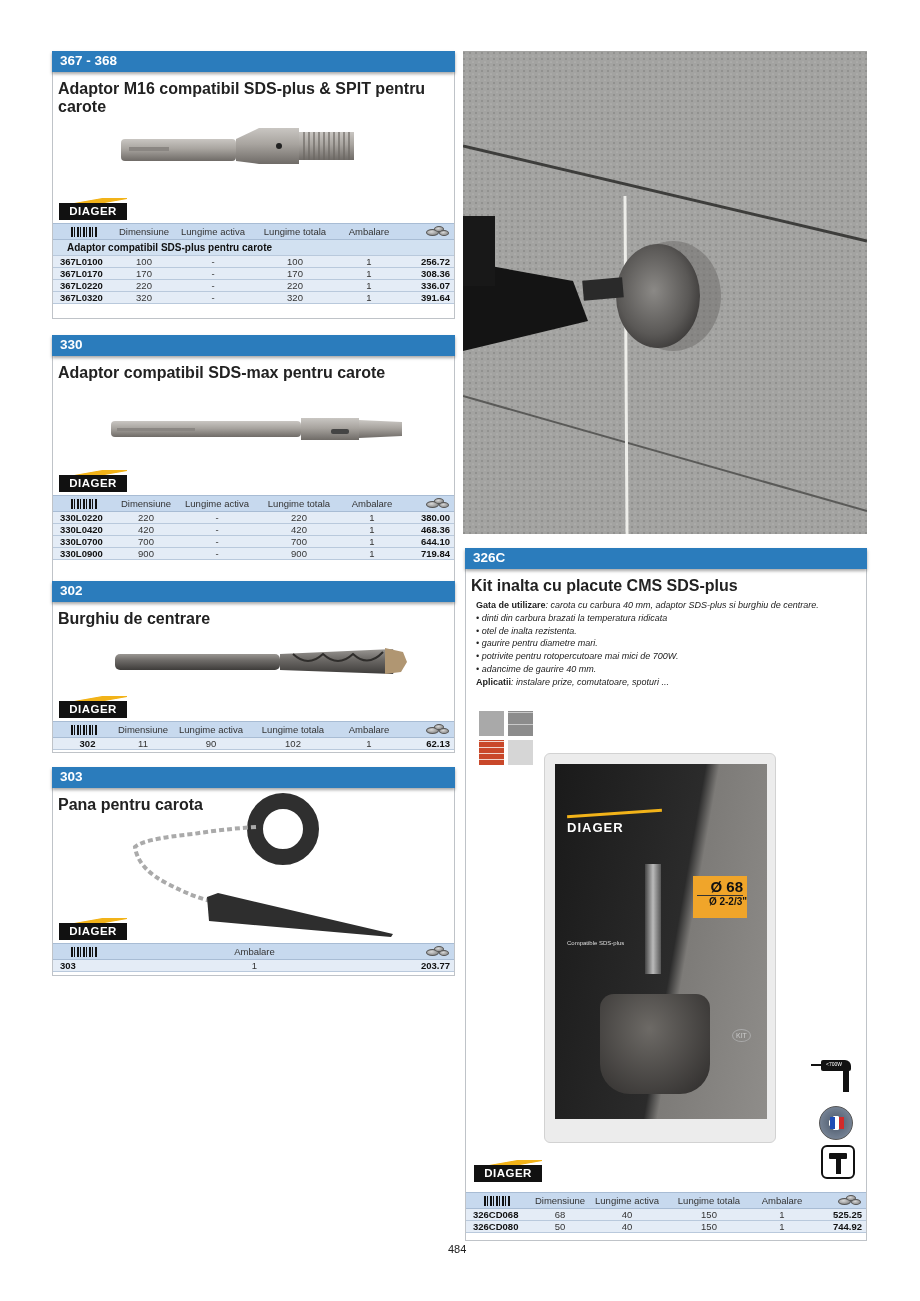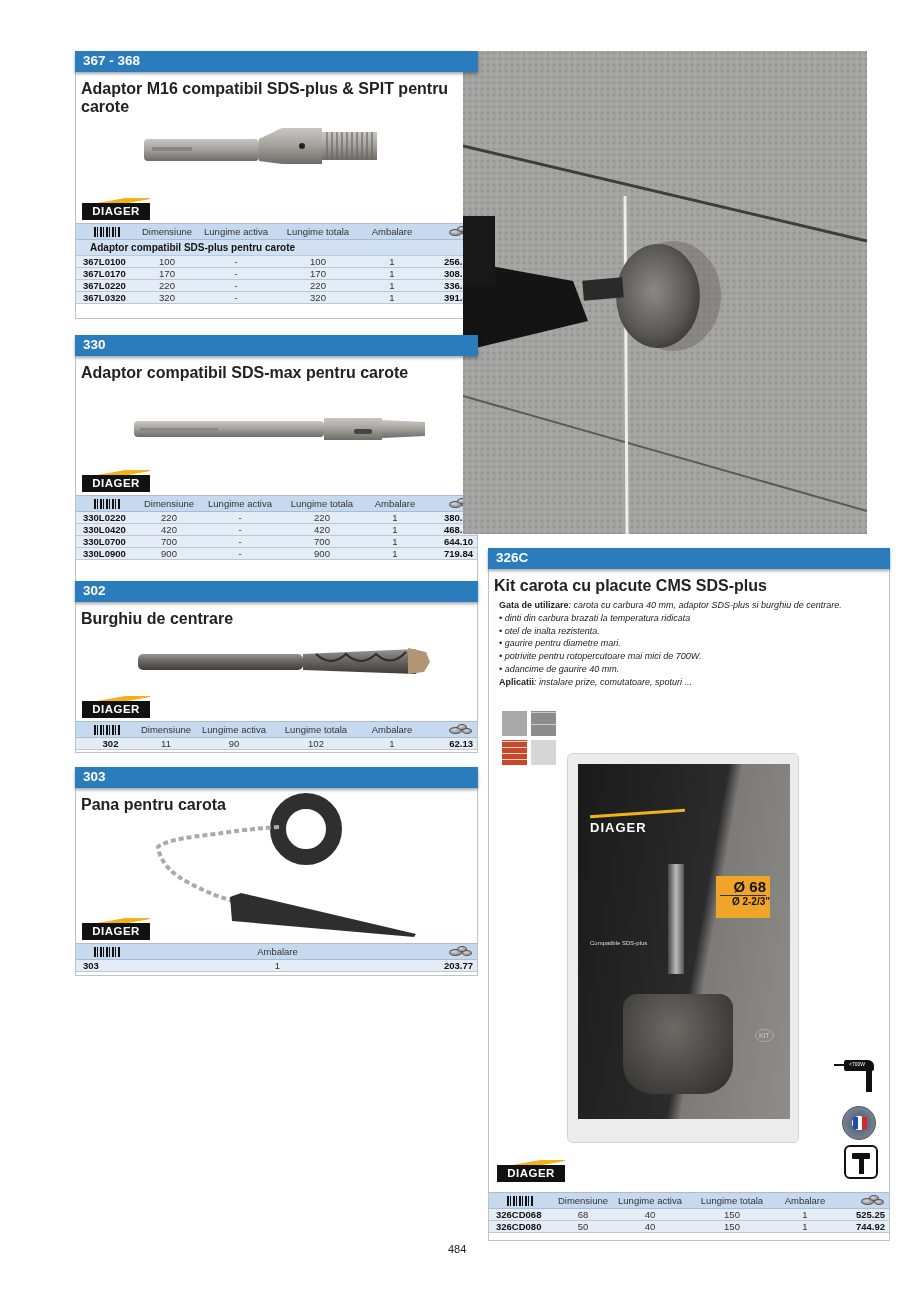--- a/index.html
+++ b/index.html
@@ -1,17 +1,17 @@
 <!DOCTYPE html>
 <html><head>
 <meta charset="utf-8">
 <style>
   * { box-sizing: border-box; margin: 0; padding: 0; }
   body { width: 920px; height: 1301px; background: #ffffff; font-family: "Liberation Sans", sans-serif; position: relative; overflow: hidden; color: #222; }
-  .section { position: absolute; border: 1px solid #bfc3c8; border-top: none; background: #fff; margin-left: 23px; }
+  .section { position: absolute; border: 1px solid #bfc3c8; border-top: none; background: #fff; }
   .sec-head { height: 21px; background: #2b7cbc; color: #fff; font-weight: bold; font-size: 13.5px; padding: 2px 8px; box-shadow: 0 2px 3px rgba(0,0,0,0.35); position: relative; z-index: 2; margin-left: -1px; margin-right: -1px; }
   .sec-title { font-weight: bold; font-size: 16px; color: #222; padding: 8px 5px 0 5px; }
   .prod-img { position: absolute; }
   .logo { position: absolute; width: 68px; height: 22px; }
   .logo .swoosh { position: absolute; left: 0; top: 0; width: 68px; height: 6px; background: linear-gradient(170deg, transparent 40%, #f2b319 45%, #f2b319 70%, transparent 75%); }
   .logo .box { position: absolute; left: 0; top: 5px; width: 68px; height: 17px; background: #111; color: #fff; font-weight: bold; font-size: 11.5px; letter-spacing: 0.5px; text-align: center; line-height: 17px; }
   table.pt { position: absolute; border-collapse: collapse; font-size: 10px; }
   table.pt th { background: #c7d9ee; font-weight: normal; color: #333; height: 16px; border-bottom: 1px solid #a8bcd4; border-top: 1px solid #a8bcd4; font-size: 9.5px; }
   table.pt td { background: #e4ecf6; height: 12px; border-bottom: 1px solid #b9c9dc; text-align: center; color: #333; font-size: 9.5px; line-height: 11px; }
   table.pt td.code { text-align: left; font-weight: bold; padding-left: 7px; color: #111; }
@@ -262,21 +262,21 @@
     <ellipse cx="210" cy="245" rx="48" ry="55" fill="#6c6a68" opacity="0.5"></ellipse>
     <ellipse cx="195" cy="245" rx="42" ry="52" fill="url(#cup)"></ellipse>
     <rect x="120" y="228" width="40" height="20" fill="#2a2a2a" transform="rotate(-5 140 238)"></rect>
     <path d="M0 210 L110 230 L125 270 L0 300 Z" fill="#141414"></path>
     <rect x="0" y="165" width="32" height="70" fill="#181818"></rect>
   </svg>
 </div>
 
 <div class="section" style="left:465px; top:548px; width:402px; height:693px;">
   <div class="sec-head">326C</div>
-  <div class="sec-title">Kit carota cu placute CMS SDS-plus</div>
+  <div class="sec-title">Kit inalta cu placute CMS SDS-plus</div>
   <div class="desc">
     <div><b>Gata de utilizare</b><i>: carota cu carbura 40 mm, adaptor SDS-plus si burghiu de centrare.</i></div>
     <div><i>• dinti din carbura brazati la temperatura ridicata</i></div>
     <div><i>• otel de inalta rezistenta.</i></div>
     <div><i>• gaurire pentru diametre mari.</i></div>
     <div><i>• potrivite pentru rotopercutoare mai mici de 700W.</i></div>
     <div><i>• adancime de gaurire 40 mm.</i></div>
     <div><b>Aplicatii</b><i>: instalare prize, comutatoare, spoturi ...</i></div>
   </div>
 

